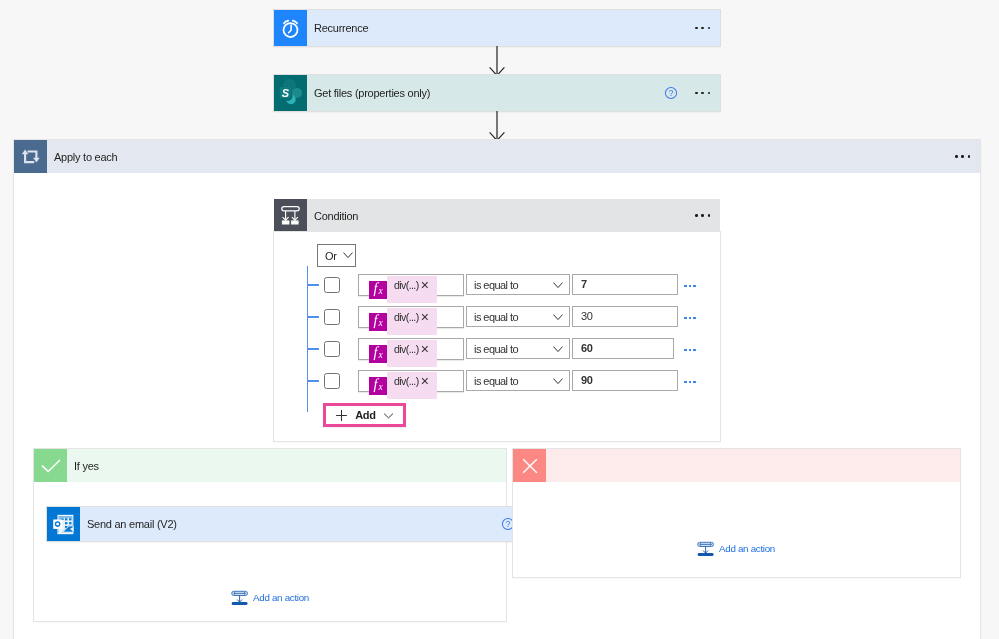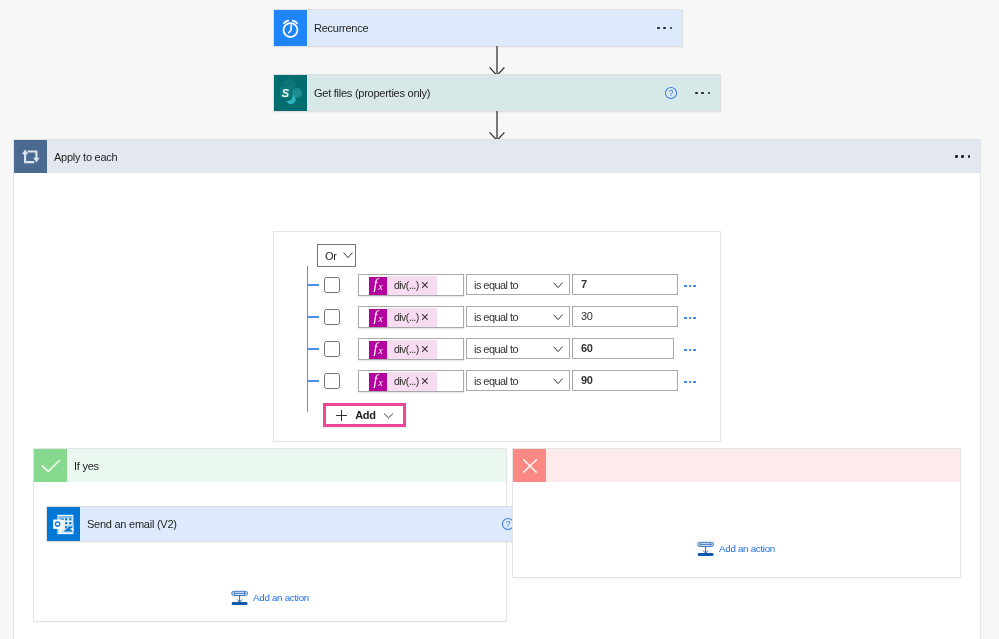--- a/index.html
+++ b/index.html
@@ -41,40 +41,40 @@
   .blue-line{position:absolute;background:#4d90ee;}
   .cbx{position:absolute;box-sizing:border-box;border:1.7px solid #74726f;border-radius:2.5px;background:#fff;}
   .fld{position:absolute;box-sizing:border-box;border:1px solid #a9a9a9;background:#fff;}
   .fld.sh{box-shadow:0 1px 1px rgba(0,0,0,.08);}
   .tok{position:absolute;display:flex;align-items:center;}
   .tok .fx{width:18px;height:18px;background:#b4009e;color:#fff;display:block;position:relative;
       font-style:italic;font-family:"Liberation Serif",serif;font-size:0;letter-spacing:0;line-height:0;}
   .tok .fx::before{content:"f";position:absolute;left:4.4px;top:-1.5px;font-size:14.5px;line-height:18px;}
   .tok .fx::after{content:"x";position:absolute;left:9.4px;top:1.2px;font-size:9.5px;line-height:18px;}
   .tok .tk{height:18px;background:#f5dcf0;display:flex;align-items:center;
-      padding:0 8px 1px 7px;font-size:10.6px;letter-spacing:-0.6px;color:#323130;gap:2px;}
+      padding:0 8px 9px 7px;font-size:10.6px;letter-spacing:-0.6px;color:#323130;gap:2px;}
   .tok .tk .x{font-size:14px;line-height:1;color:#323130;font-family:"Liberation Sans",sans-serif;letter-spacing:0;position:relative;top:-0.5px;}
   .dd-caret{position:absolute;}
   .addbtn{position:absolute;box-sizing:border-box;border:3px solid #ec4899;background:#fff;
       display:flex;align-items:center;justify-content:center;gap:7px;font-size:11px;
       font-weight:bold;color:#201f1e;box-shadow:0 1px 1px rgba(0,0,0,.06);}
   .rowdots{position:absolute;display:flex;gap:2.3px;}
   .rowdots i{display:block;width:2.2px;height:2.2px;background:#3d84f0;border-radius:0.3px;}
 
   
   .add-action{position:absolute;display:flex;align-items:center;gap:5px;color:#1f6fe0;font-size:9.8px;letter-spacing:-0.3px;}
 
   .txt{position:absolute;}
 </style>
 </head>
 <body>
 
 <div class="canvas">
 
-  <div class="card" style="left:274px;top:10px;width:408px;height:36px;background:#dceafb;">
+  <div class="card" style="left:274px;top:10px;width:446px;height:36px;background:#dceafb;">
     <div class="icon-sq" style="background:#1e85fc;">
       <svg width="23" height="23" viewBox="0 0 24 24" aria-hidden="true">
         <g fill="none" stroke="#ffffff" stroke-width="1.85" stroke-linecap="round">
           <circle cx="12" cy="13.6" r="7.3"></circle>
           <path d="M5.2 6.6 A6.9 6.9 0 0 1 9.6 3.7"></path>
           <path d="M18.8 6.6 A6.9 6.9 0 0 0 14.4 3.7"></path>
         </g>
         <g fill="none" stroke="#ffffff" stroke-width="1.6" stroke-linecap="round" stroke-linejoin="round">
           <path d="M12.6 8.4 L12.6 13.9 L10.0 16.4"></path>
         </g>
@@ -150,20 +150,39 @@
       <div class="title">Apply to each</div>
       <span class="ellipsis" style="margin-right:10px;" title="">
           <i></i>
           <i></i>
           <i></i>
           <span class="sr">···</span>
         </span>
     </div>
   </div>
 
+  <div class="card" style="left:274px;top:199px;width:446px;height:33px;background:#e3e4e5;box-shadow:none;">
+    <div class="icon-sq" style="background:#4a4f59;">
+      <svg width="26" height="26" viewBox="0 0 26 26" aria-hidden="true">
+        <rect x="3.8" y="3.6" width="17.4" height="4.3" rx="2.15" fill="none" stroke="#fff" stroke-width="1.25"></rect>
+        <path d="M7.6 8.1 L7.6 16.6 M16.9 8.1 L16.9 16.6" stroke="#fff" stroke-width="1.15" fill="none"></path>
+        <path d="M4.6 14.2 L7.6 17.1 L10.6 14.2" stroke="#fff" stroke-width="1.15" fill="none" stroke-linejoin="miter"></path>
+        <path d="M13.9 14.2 L16.9 17.1 L19.9 14.2" stroke="#fff" stroke-width="1.15" fill="none" stroke-linejoin="miter"></path>
+        <rect x="3.9" y="17.4" width="7.5" height="4.1" fill="#fff"></rect>
+        <rect x="13.1" y="17.4" width="7.5" height="4.1" fill="#fff"></rect>
+      </svg>
+    </div>
+    <div class="title">Condition</div>
+    <span class="ellipsis" style="margin-right:10px;" title="">
+        <i></i>
+        <i></i>
+        <i></i>
+        <span class="sr">···</span>
+      </span>
+  </div>
 
   <div class="cond-body" style="left:274px;top:232px;width:446px;height:209px;box-shadow:0 0 0 1px #e4e4e4, 0 1px 2px rgba(0,0,0,.06);">
   </div>
 
   <div class="or-box" style="left:300px;top:244px;width:39px;height:23px;padding:0 0 0 7px;margin-left:17px;">
     <span>Or</span>
     <svg style="margin-left:6px;" width="10" height="7" viewBox="0 0 10 7">
       <path d="M0.5 0.6 L5 5.6 L9.5 0.6" fill="none" stroke="#323130" stroke-width="1.0"></path>
     </svg>
   </div>

